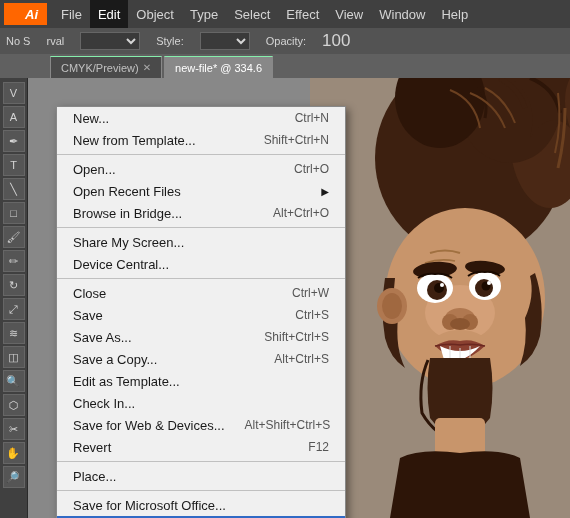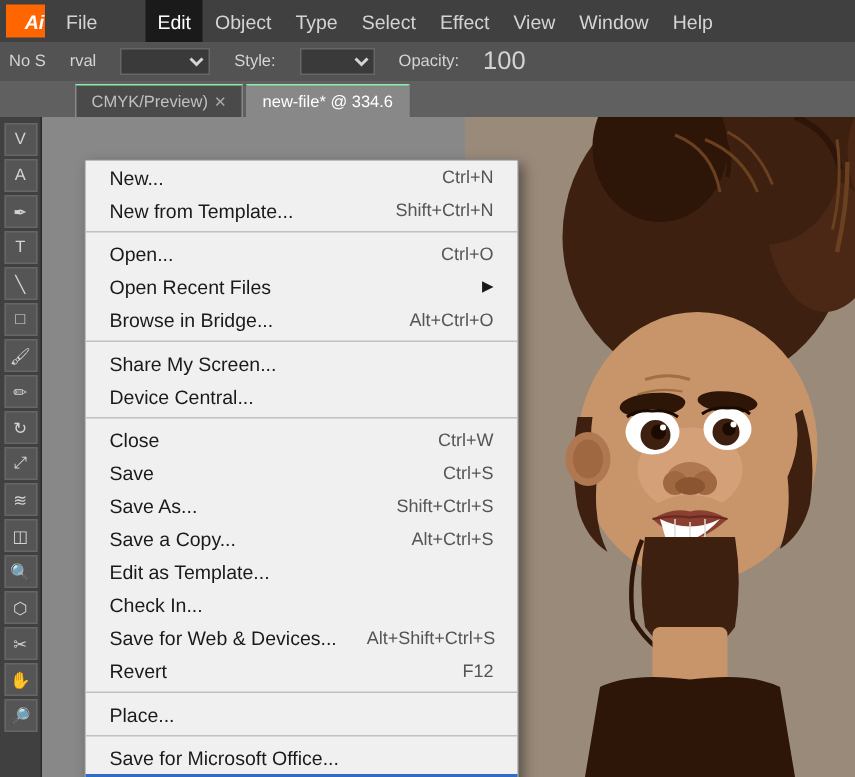--- a/index.html
+++ b/index.html
@@ -17,21 +17,21 @@
     .menubar {
       display: flex;
       align-items: center;
       background: #404040;
       height: 28px;
       padding: 0 4px;
       position: relative;
       z-index: 100;
     }
     .menubar-logo {
-      width: 26px;
+      width: 43px;
       height: 22px;
       background: #ff6600;
       display: flex;
       align-items: center;
       justify-content: center;
       margin-right: 6px;
       font-weight: bold;
       font-size: 13px;
       color: white;
       font-style: italic;
@@ -42,21 +42,20 @@
       color: #d4d4d4;
       cursor: pointer;
       height: 28px;
       display: flex;
       align-items: center;
       font-size: 13px;
     }
     .menubar-item.active {
       background: #1a1a1a;
       color: white;
-      margin-left: 24px;
     }
 
     
     .toolbar {
       background: #535353;
       height: 26px;
       display: flex;
       align-items: center;
       padding: 0 6px;
       gap: 16px;

